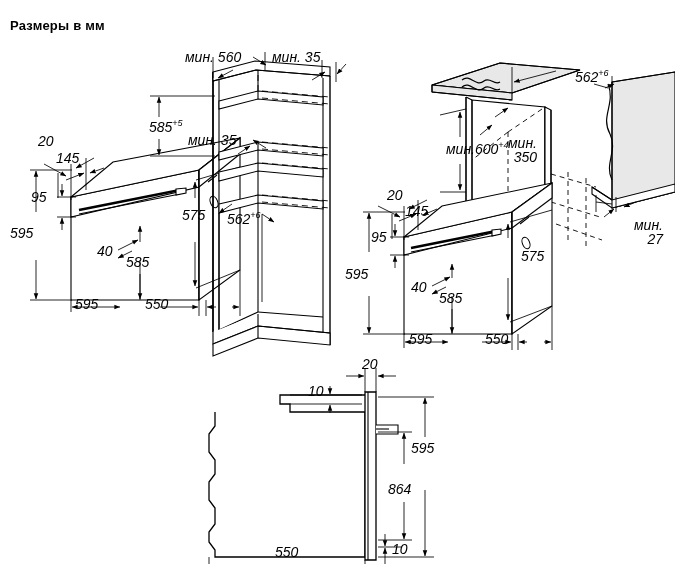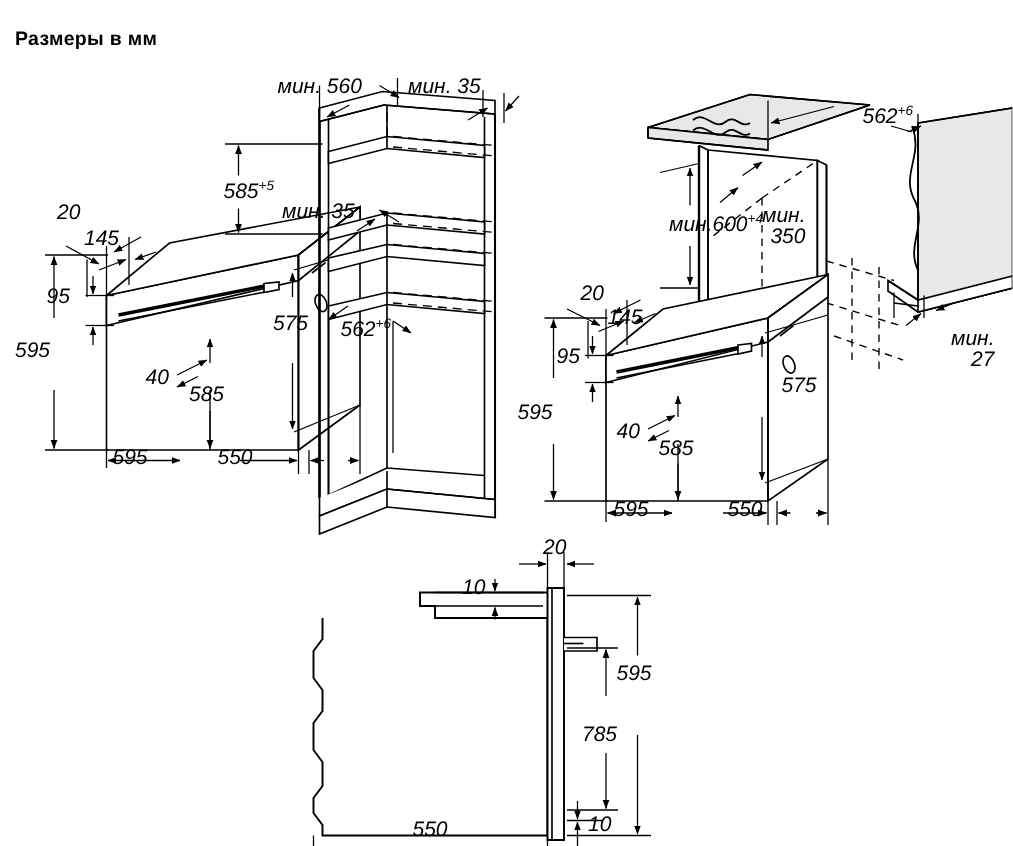--- a/index.html
+++ b/index.html
@@ -370,17 +370,17 @@
   <div class="dim" style="left:345px;top:255px;">595</div>
   <div class="dim" style="left:411px;top:268px;">40</div>
   <div class="dim" style="left:439px;top:279px;">585</div>
   <div class="dim" style="left:409px;top:320px;">595</div>
   <div class="dim" style="left:485px;top:320px;">550</div>
   <div class="dim" style="left:521px;top:237px;">575</div>
 
   <div class="dim" style="left:362px;top:345px;">20</div>
   <div class="dim" style="left:308px;top:372px;">10</div>
   <div class="dim" style="left:411px;top:429px;">595</div>
-  <div class="dim" style="left:388px;top:470px;">785</div>
+  <div class="dim" style="left:388px;top:470px;">864</div>
   <div class="dim" style="left:275px;top:533px;">550</div>
   <div class="dim" style="left:392px;top:530px;">10</div>
 
 </div>
 
 </body></html>

